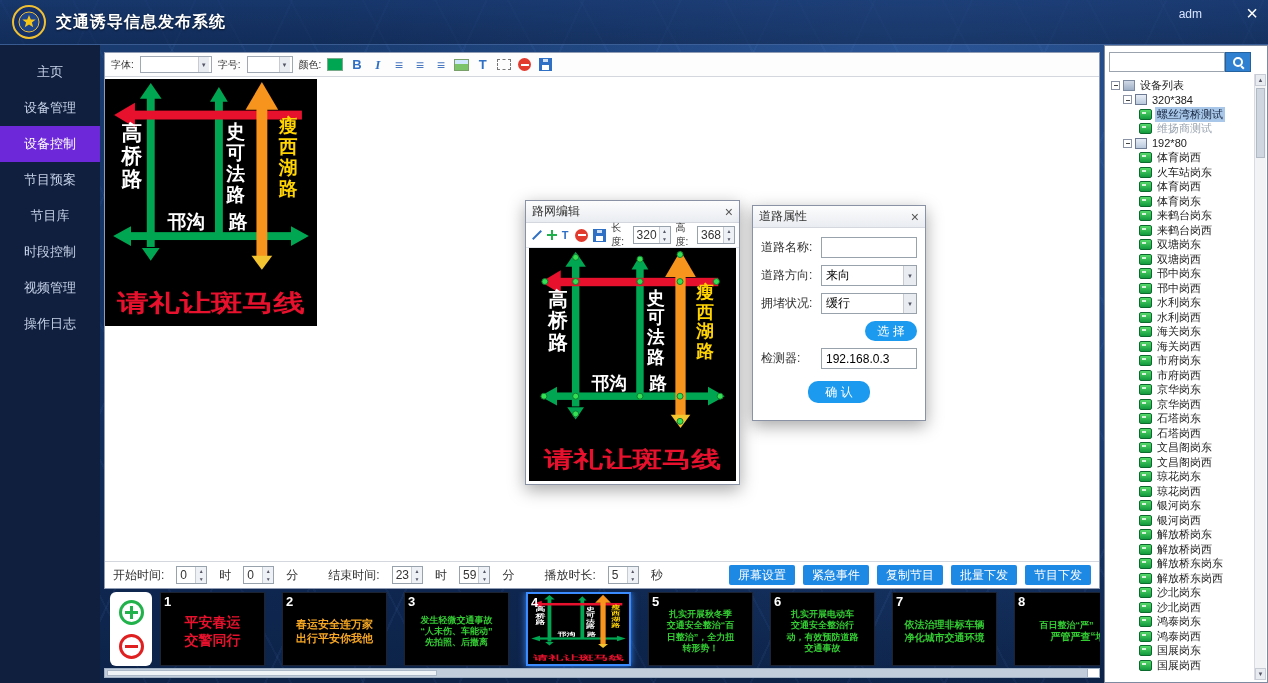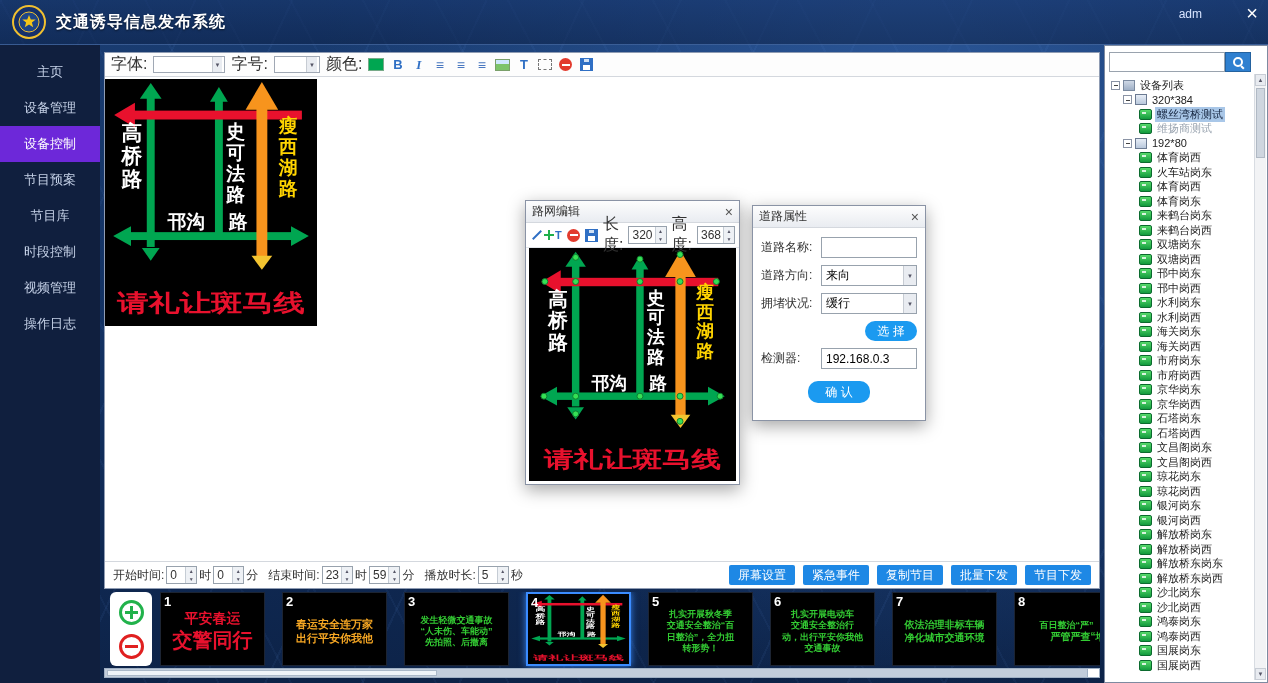--- a/index.html
+++ b/index.html
@@ -16,21 +16,21 @@
 .app-title{font-size:16px;font-weight:bold;color:#fff;letter-spacing:1px;text-shadow:0 1px 2px rgba(0,0,0,.6)}
 .hdr-user{position:absolute;right:66px;top:7px;font-size:12px;color:#d7e4ff}
 .hdr-close{position:absolute;right:10px;top:3px;font-size:20px;color:#fff;cursor:pointer;line-height:1}
 
 .sidebar{position:absolute;left:0;top:45px;width:100px;height:638px;background:#101f3e;padding-top:9px}
 .side-item{height:36px;display:flex;align-items:center;justify-content:center;font-size:13px;color:#c6d2e8;cursor:pointer}
 .side-item.active{background:#6d28d9;color:#fff}
 
 .content-panel{position:absolute;left:104px;top:52px;width:996px;height:537px;background:#fff;border:1px solid #8f9cb3}
 .toolbar{height:24px;display:flex;align-items:center;padding:0 6px;gap:6px;border-bottom:1px solid #d4d8de;font-size:12px;color:#333;background:#fdfdfd}
-.tb-label{font-size:16px;color:#333}
+.tb-label{font-size:10px;color:#333}
 .tb-select{display:inline-flex;align-items:center;justify-content:flex-end;height:17px;border:1px solid #a0a8b4;background:#fff;padding-right:2px;cursor:pointer}
 .tb-select .caret{font-size:6px;color:#556;background:#e9ecf1;border-left:1px solid #c7ccd3;height:100%;display:flex;align-items:center;padding:0 2px}
 .w70{width:72px}.w46{width:46px}
 .swatch{width:16px;height:13px;background:#00A651;border:1px solid #7a8}
 .tb-icon{min-width:15px;height:15px;display:inline-flex;align-items:center;justify-content:center;font-size:13px;cursor:pointer}
 .bold{font-weight:bold;color:#2f6fc4}
 .italic{font-style:italic;font-family:"Liberation Serif",serif;color:#2f6fc4;font-weight:bold}
 .bars{color:#4a78c0;font-size:14px}
 .img-ic{width:15px;height:12px;border:1px solid #7aa06a;background:linear-gradient(180deg,#cfe8ff 0 45%,#7cc46a 45% 100%)}
 .t-ic{font-weight:bold;color:#2f6fc4}
@@ -67,21 +67,21 @@
 .btn-select{width:52px;height:20px}
 .row-right{justify-content:flex-end}
 .row-center{justify-content:center;margin-top:12px}
 .btn-confirm{width:62px;height:22px}
 
 .spin{display:inline-flex;align-items:stretch;height:18px;border:1px solid #98a2ad;background:#fff}
 .spin-val{min-width:18px;font-size:12px;display:flex;align-items:center;padding:0 2px 0 3px;font-style:normal}
 .spin-ar{width:11px;display:flex;flex-direction:column;border-left:1px solid #c5ccd4}
 .spin-ar i{flex:1;font-size:5px;line-height:4px;display:flex;align-items:center;justify-content:center;color:#556;background:#eef1f5;font-style:normal;cursor:pointer}
 
-.controls-row{position:absolute;left:0;right:0;bottom:0;height:27px;display:flex;align-items:center;gap:2px;padding:0 8px;border-top:1px solid #d4d8de;background:#fff;font-size:12px;color:#333}
+.controls-row{position:absolute;left:0;right:0;bottom:0;height:27px;display:flex;align-items:center;gap:12px;padding:0 8px;border-top:1px solid #d4d8de;background:#fff;font-size:12px;color:#333}
 .action-btns{margin-left:auto;display:flex;gap:8px}
 .action-btn{height:20px;padding:0 9px;background:#1E88E5;color:#fff;border:none;border-radius:2px;font-size:12px;cursor:pointer}
 
 .thumbs-strip{position:absolute;left:104px;top:592px;width:996px;height:76px;overflow:hidden}
 .pm-box{position:absolute;left:6px;top:0;width:42px;height:74px;background:#fff;border-radius:6px;display:flex;flex-direction:column;align-items:center;justify-content:center;gap:9px}
 .pm{width:25px;height:25px;border-radius:50%;position:relative;cursor:pointer}
 .pm-plus{border:3px solid #21b24b}
 .pm-minus{border:3px solid #e02020}
 .pm::before{content:"";position:absolute;left:3px;right:3px;top:50%;margin-top:-1.5px;height:3px}
 .pm-plus::before{background:#21b24b}
@@ -390,21 +390,21 @@
   <div class="thumbs-strip">
     <div class="pm-box">
       <span class="pm pm-plus"></span>
       <span class="pm pm-minus"></span>
     </div>
     <div>
         <div class="thumb" style="left: 56px;">
           <span class="thumb-num">1</span>
           <div class="thumb-lines">
             <div style="color: rgb(232, 17, 45); font-size: 14px;">平安春运</div>
-            <div style="color: rgb(232, 17, 45); font-size: 20px;">交警同行</div>
+            <div style="color: rgb(232, 17, 45); font-size: 14px;">交警同行</div>
           </div>
         </div>
         <div class="thumb" style="left: 178px;">
           <span class="thumb-num">2</span>
           <div class="thumb-lines">
             <div style="color: rgb(245, 166, 35); font-size: 11px;">春运安全连万家</div>
             <div style="color: rgb(245, 166, 35); font-size: 11px;">出行平安你我他</div>
           </div>
         </div>
         <div class="thumb" style="left: 300px;">
@@ -454,21 +454,21 @@
             <div style="color: rgb(51, 204, 51); font-size: 9px;">交通安全整治“百</div>
             <div style="color: rgb(51, 204, 51); font-size: 9px;">日整治”，全力扭</div>
             <div style="color: rgb(51, 204, 51); font-size: 9px;">转形势！</div>
           </div>
         </div>
         <div class="thumb" style="left: 666px;">
           <span class="thumb-num">6</span>
           <div class="thumb-lines">
             <div style="color: rgb(51, 204, 51); font-size: 9px;">扎实开展电动车</div>
             <div style="color: rgb(51, 204, 51); font-size: 9px;">交通安全整治行</div>
-            <div style="color: rgb(51, 204, 51); font-size: 9px;">动，出行平安你我他</div>
+            <div style="color: rgb(51, 204, 51); font-size: 9px;">动，有效预防道路</div>
             <div style="color: rgb(51, 204, 51); font-size: 9px;">交通事故</div>
           </div>
         </div>
         <div class="thumb" style="left: 788px;">
           <span class="thumb-num">7</span>
           <div class="thumb-lines">
             <div style="color: rgb(51, 204, 51); font-size: 10px;">依法治理非标车辆</div>
             <div style="color: rgb(51, 204, 51); font-size: 10px;">净化城市交通环境</div>
           </div>
         </div>

